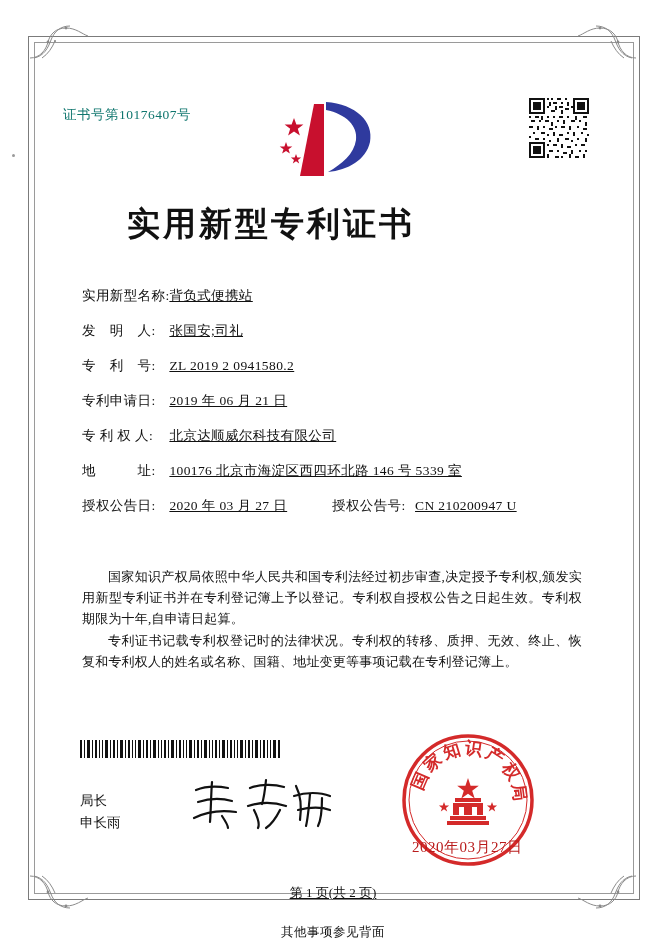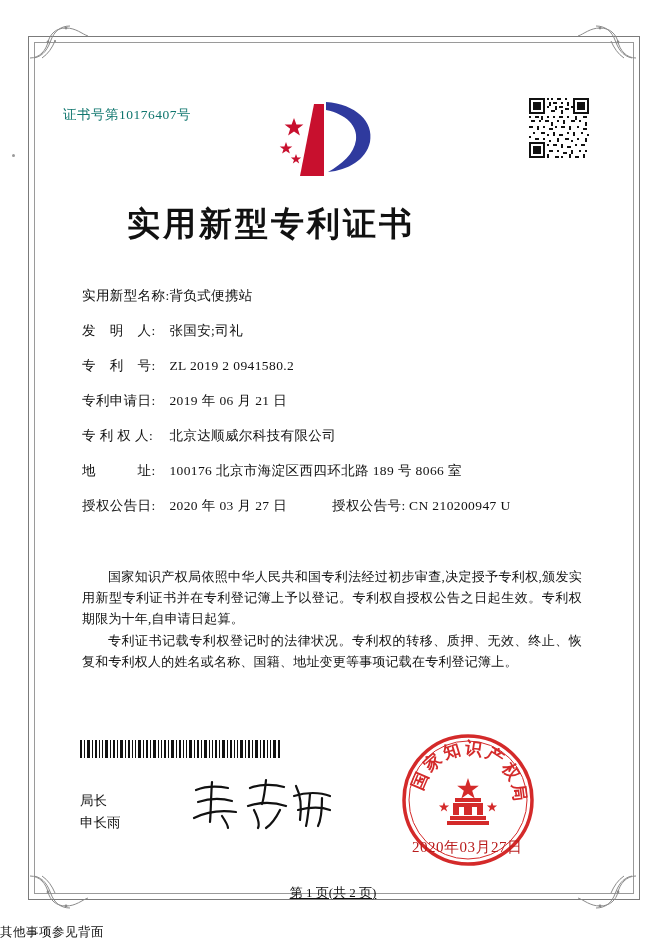--- a/index.html
+++ b/index.html
@@ -105,20 +105,21 @@
   }
   .flabel {
     display: inline-block;
     vertical-align: top;
     letter-spacing: 0.4px;
   }
   .fvalue {
     display: inline-block;
     vertical-align: top;
     letter-spacing: 0.4px;
+    text-decoration: underline;
   }
   .lbl-w1 { width: 84px; }
   .row-dual .seg2 {
     position: absolute;
     left: 250px; top: 0;
   }
 
   
   .para {
     position: absolute;
@@ -176,21 +177,21 @@
     width: 666px;
     text-align: center;
     font-size: 13px;
     color: #111;
     text-decoration: underline;
   }
   .footnote {
     position: absolute;
     left: 0; top: 924px;
     width: 666px;
-    text-align: left;
+    text-align: center;
     font-size: 12.5px;
     color: #111;
     letter-spacing: 0.5px;
   }
 </style>
 </head>
 <body>
 
 <div class="page">
 
@@ -393,29 +394,29 @@
       <span class="fvalue">2019 年 06 月 21 日</span>
     </div>
 
     <div class="frow">
       <span class="flabel lbl-w1">专 利 权 人:</span>
       <span class="fvalue">北京达顺威尔科技有限公司</span>
     </div>
 
     <div class="frow">
       <span class="flabel lbl-w1">地　　　址:</span>
-      <span class="fvalue">100176 北京市海淀区西四环北路 189 号 8066 室</span>
+      <span class="fvalue">100176 北京市海淀区西四环北路 146 号 5339 室</span>
     </div>
 
     <div class="frow row-dual">
       <span class="flabel lbl-w1">授权公告日:</span>
       <span class="fvalue">2020 年 03 月 27 日</span>
       <span class="seg2">
         <span class="flabel">授权公告号:</span>
-        <span class="fvalue" style="">CN 210200947 U</span>
+        <span class="fvalue" style="margin-left:6px">CN 210200947 U</span>
       </span>
     </div>
 
   </div>
 
   <div class="para para1">国家知识产权局依照中华人民共和国专利法经过初步审查,决定授予专利权,颁发实用新型专利证书并在专利登记簿上予以登记。专利权自授权公告之日起生效。专利权期限为十年,自申请日起算。</div>
   <div class="para para2">专利证书记载专利权登记时的法律状况。专利权的转移、质押、无效、终止、恢复和专利权人的姓名或名称、国籍、地址变更等事项记载在专利登记簿上。</div>
 
   <div class="barcode">
     <svg width="200" height="18" viewBox="0 0 200 18" shape-rendering="crispEdges">

